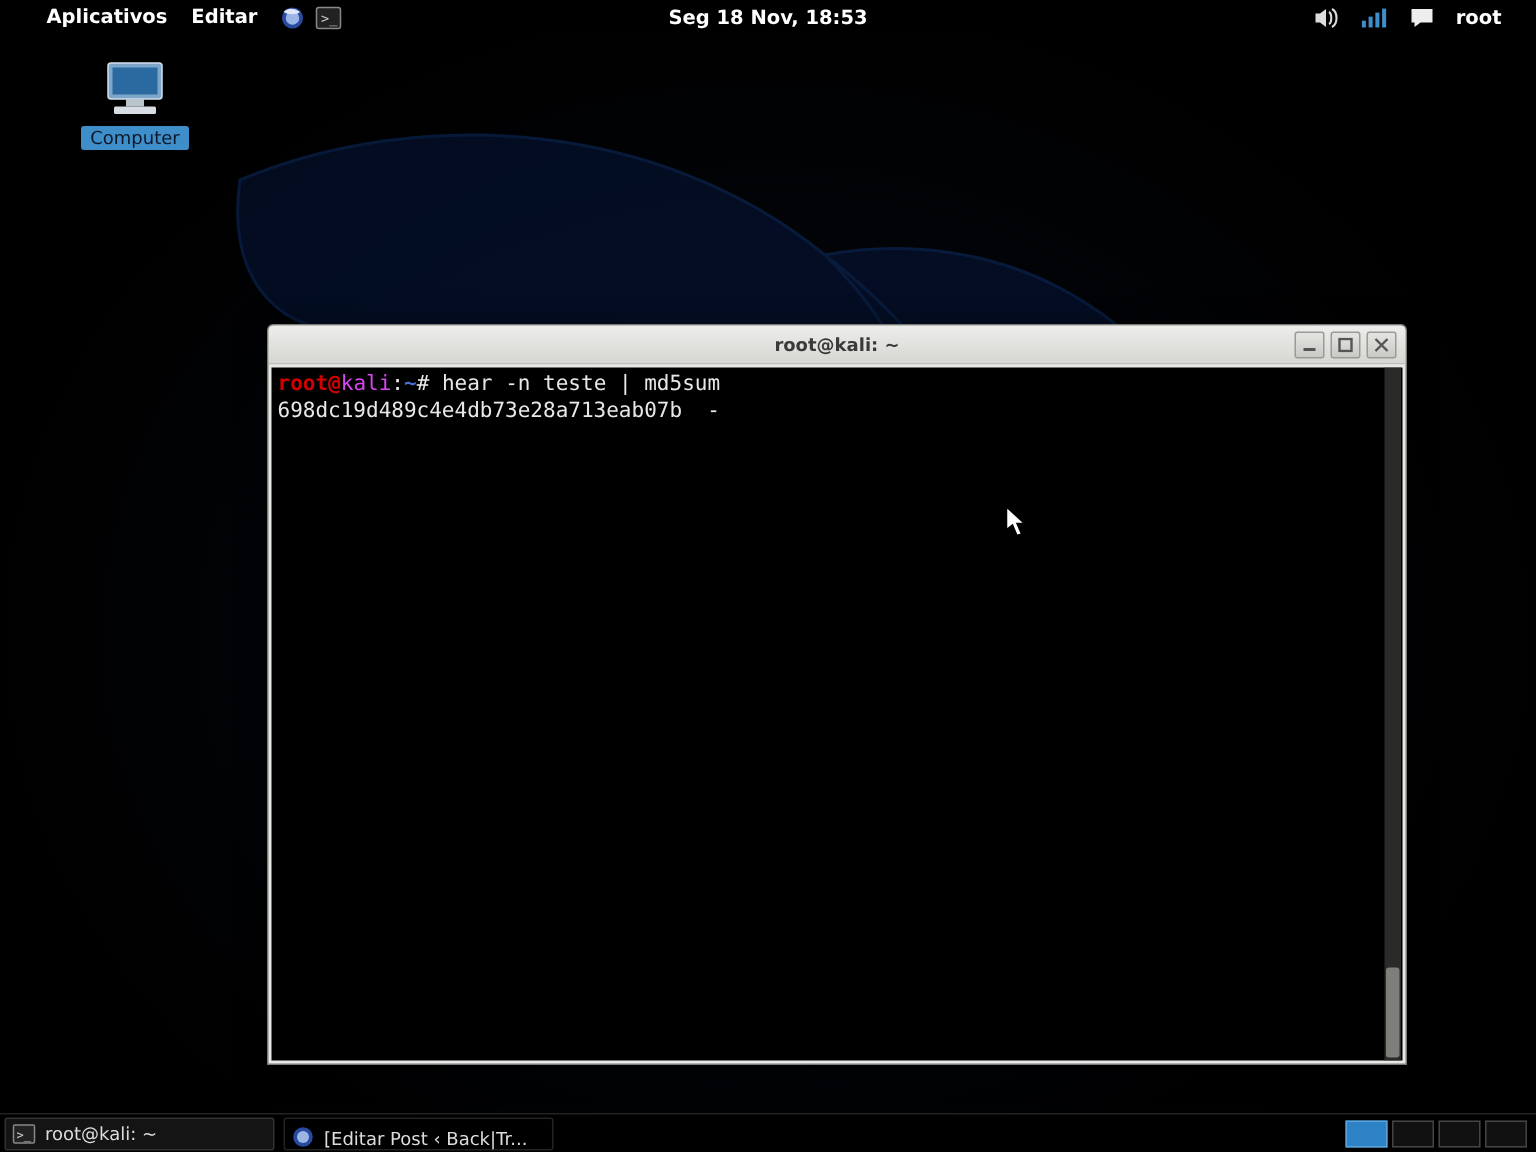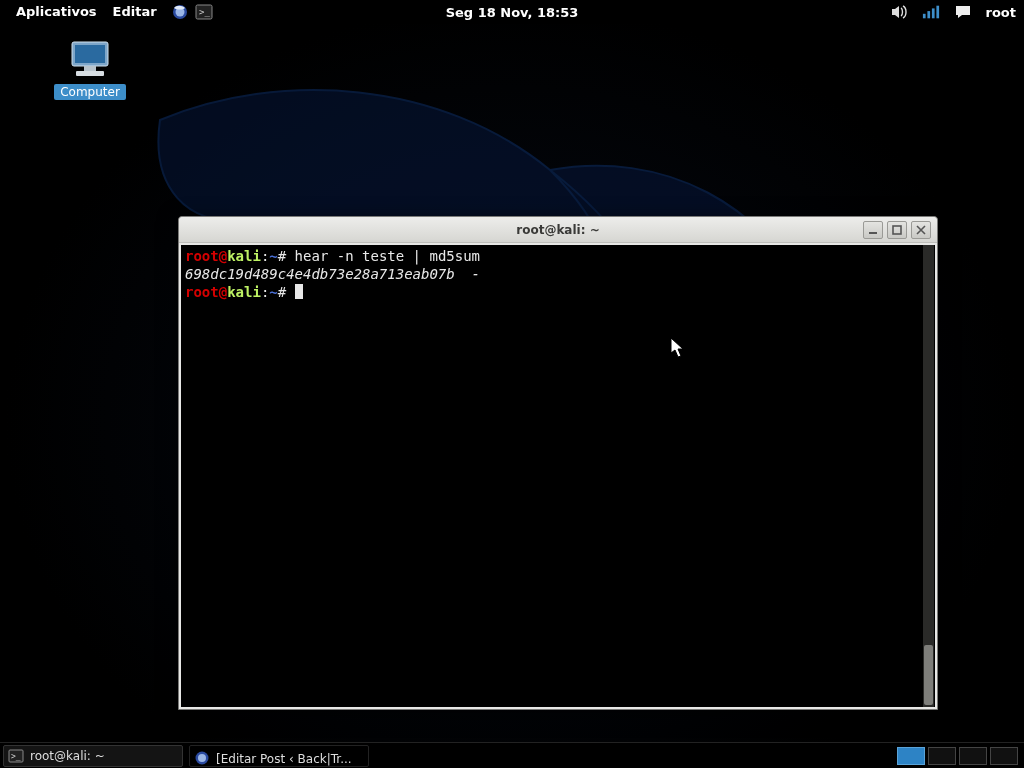--- a/index.html
+++ b/index.html
@@ -39,21 +39,21 @@
   text-align: center;
   color: #2a3d57;
   font-size: 13px;
 }
 
 
 .top-panel {
   position: absolute; top: 0; left: 0; right: 0; height: 24px;
   background: #000;
   display: flex; align-items: center;
-  padding: 0 8px;
+  padding: 0 23px;
   z-index: 20;
 }
 .top-panel .menu-item {
   padding: 0 8px; height: 24px; line-height: 24px;
   font-weight: bold;
   cursor: pointer;
 }
 .top-panel .tray { margin-left: auto; display: flex; align-items: center; gap: 14px; }
 .panel-icon { width: 18px; height: 18px; display: inline-flex; align-items: center; justify-content: center; }
 .clock { position:absolute; left:50%; transform:translateX(-50%); font-weight:bold; }
@@ -62,21 +62,21 @@
 .desktop-icon {
   position: absolute; left: 50px; top: 40px;
   width: 80px; text-align: center; z-index: 5;
   cursor: pointer;
 }
 .desktop-icon .icon-img {
   width: 48px; height: 40px; margin: 0 auto 4px;
 }
 .desktop-icon .label {
   display: inline-block;
-  background: #3d8ec9; color: #ffffff;
+  background: #3d8ec9; color: #0f172a;
   padding: 1px 6px; border-radius: 2px;
   font-size: 12px;
 }
 
 
 .window {
   position: absolute; left: 178px; top: 216px;
   width: 760px; height: 494px;
   background: #e8e8e6;
   border: 1px solid #7a7a78;
@@ -119,24 +119,24 @@
 .term-body {
   flex: 1; background: #000; margin: 2px;
   font-family: "DejaVu Sans Mono", monospace;
   font-size: 14px; line-height: 18px;
   padding: 2px 4px;
   position: relative;
   overflow: hidden;
 }
 .term-body .line { white-space: pre; }
 .p-user { color: #d40000; font-weight: bold; }
-.p-host { color: #bef264; font-weight: bold; }
+.p-host { color: #d946ef; font-weight: normal; }
 .p-path { color: #4a6fd4; font-weight: bold; }
 .p-cmd  { color: #e8e8e8; }
-.p-out  { color: #e8e8e8; font-style: italic; }
+.p-out  { color: #e8e8e8; }
 .cursor-block {
   display: inline-block; width: 8px; height: 15px;
   background: #e8e8e8; vertical-align: -2px;
 }
 .term-scrollbar {
   position: absolute; right: 1px; top: 0; bottom: 0; width: 11px;
   background: #2a2a28;
 }
 .term-scrollbar .thumb {
   position: absolute; right: 1px; bottom: 2px; width: 9px; height: 60px;
@@ -262,21 +262,20 @@
         <svg width="10" height="10" viewBox="0 0 10 10">
             <path d="M1 1l8 8M9 1l-8 8" stroke="#555" stroke-width="1.6"></path>
           </svg>
       </div>
     </div>
   </div>
   <div class="term-body">
     <div id="term-lines">
         <div class="line"><span class="p-user">root</span><span class="p-user">@</span><span class="p-host">kali</span><span class="p-cmd">:</span><span class="p-path">~</span><span class="p-cmd"># </span><span class="p-cmd">hear -n teste | md5sum</span></div>
         <div class="line"><span class="p-out">698dc19d489c4e4db73e28a713eab07b  -</span></div>
-        <div class="line"><span class="p-user">root</span><span class="p-user">@</span><span class="p-host">kali</span><span class="p-cmd">:</span><span class="p-path">~</span><span class="p-cmd"># </span><span class="p-cmd"></span><span class="cursor-block"></span></div>
       </div>
     <div class="term-scrollbar">
       <div class="thumb"></div>
     </div>
   </div>
 </div>
 
 <div class="cursor-arrow">
   <svg width="16" height="22" viewBox="0 0 16 22">
     <path d="M1 1 L1 16 L5 13 L8 20 L11 19 L8 12 L13 12 Z" fill="#fff" stroke="#000" stroke-width="1"></path>

